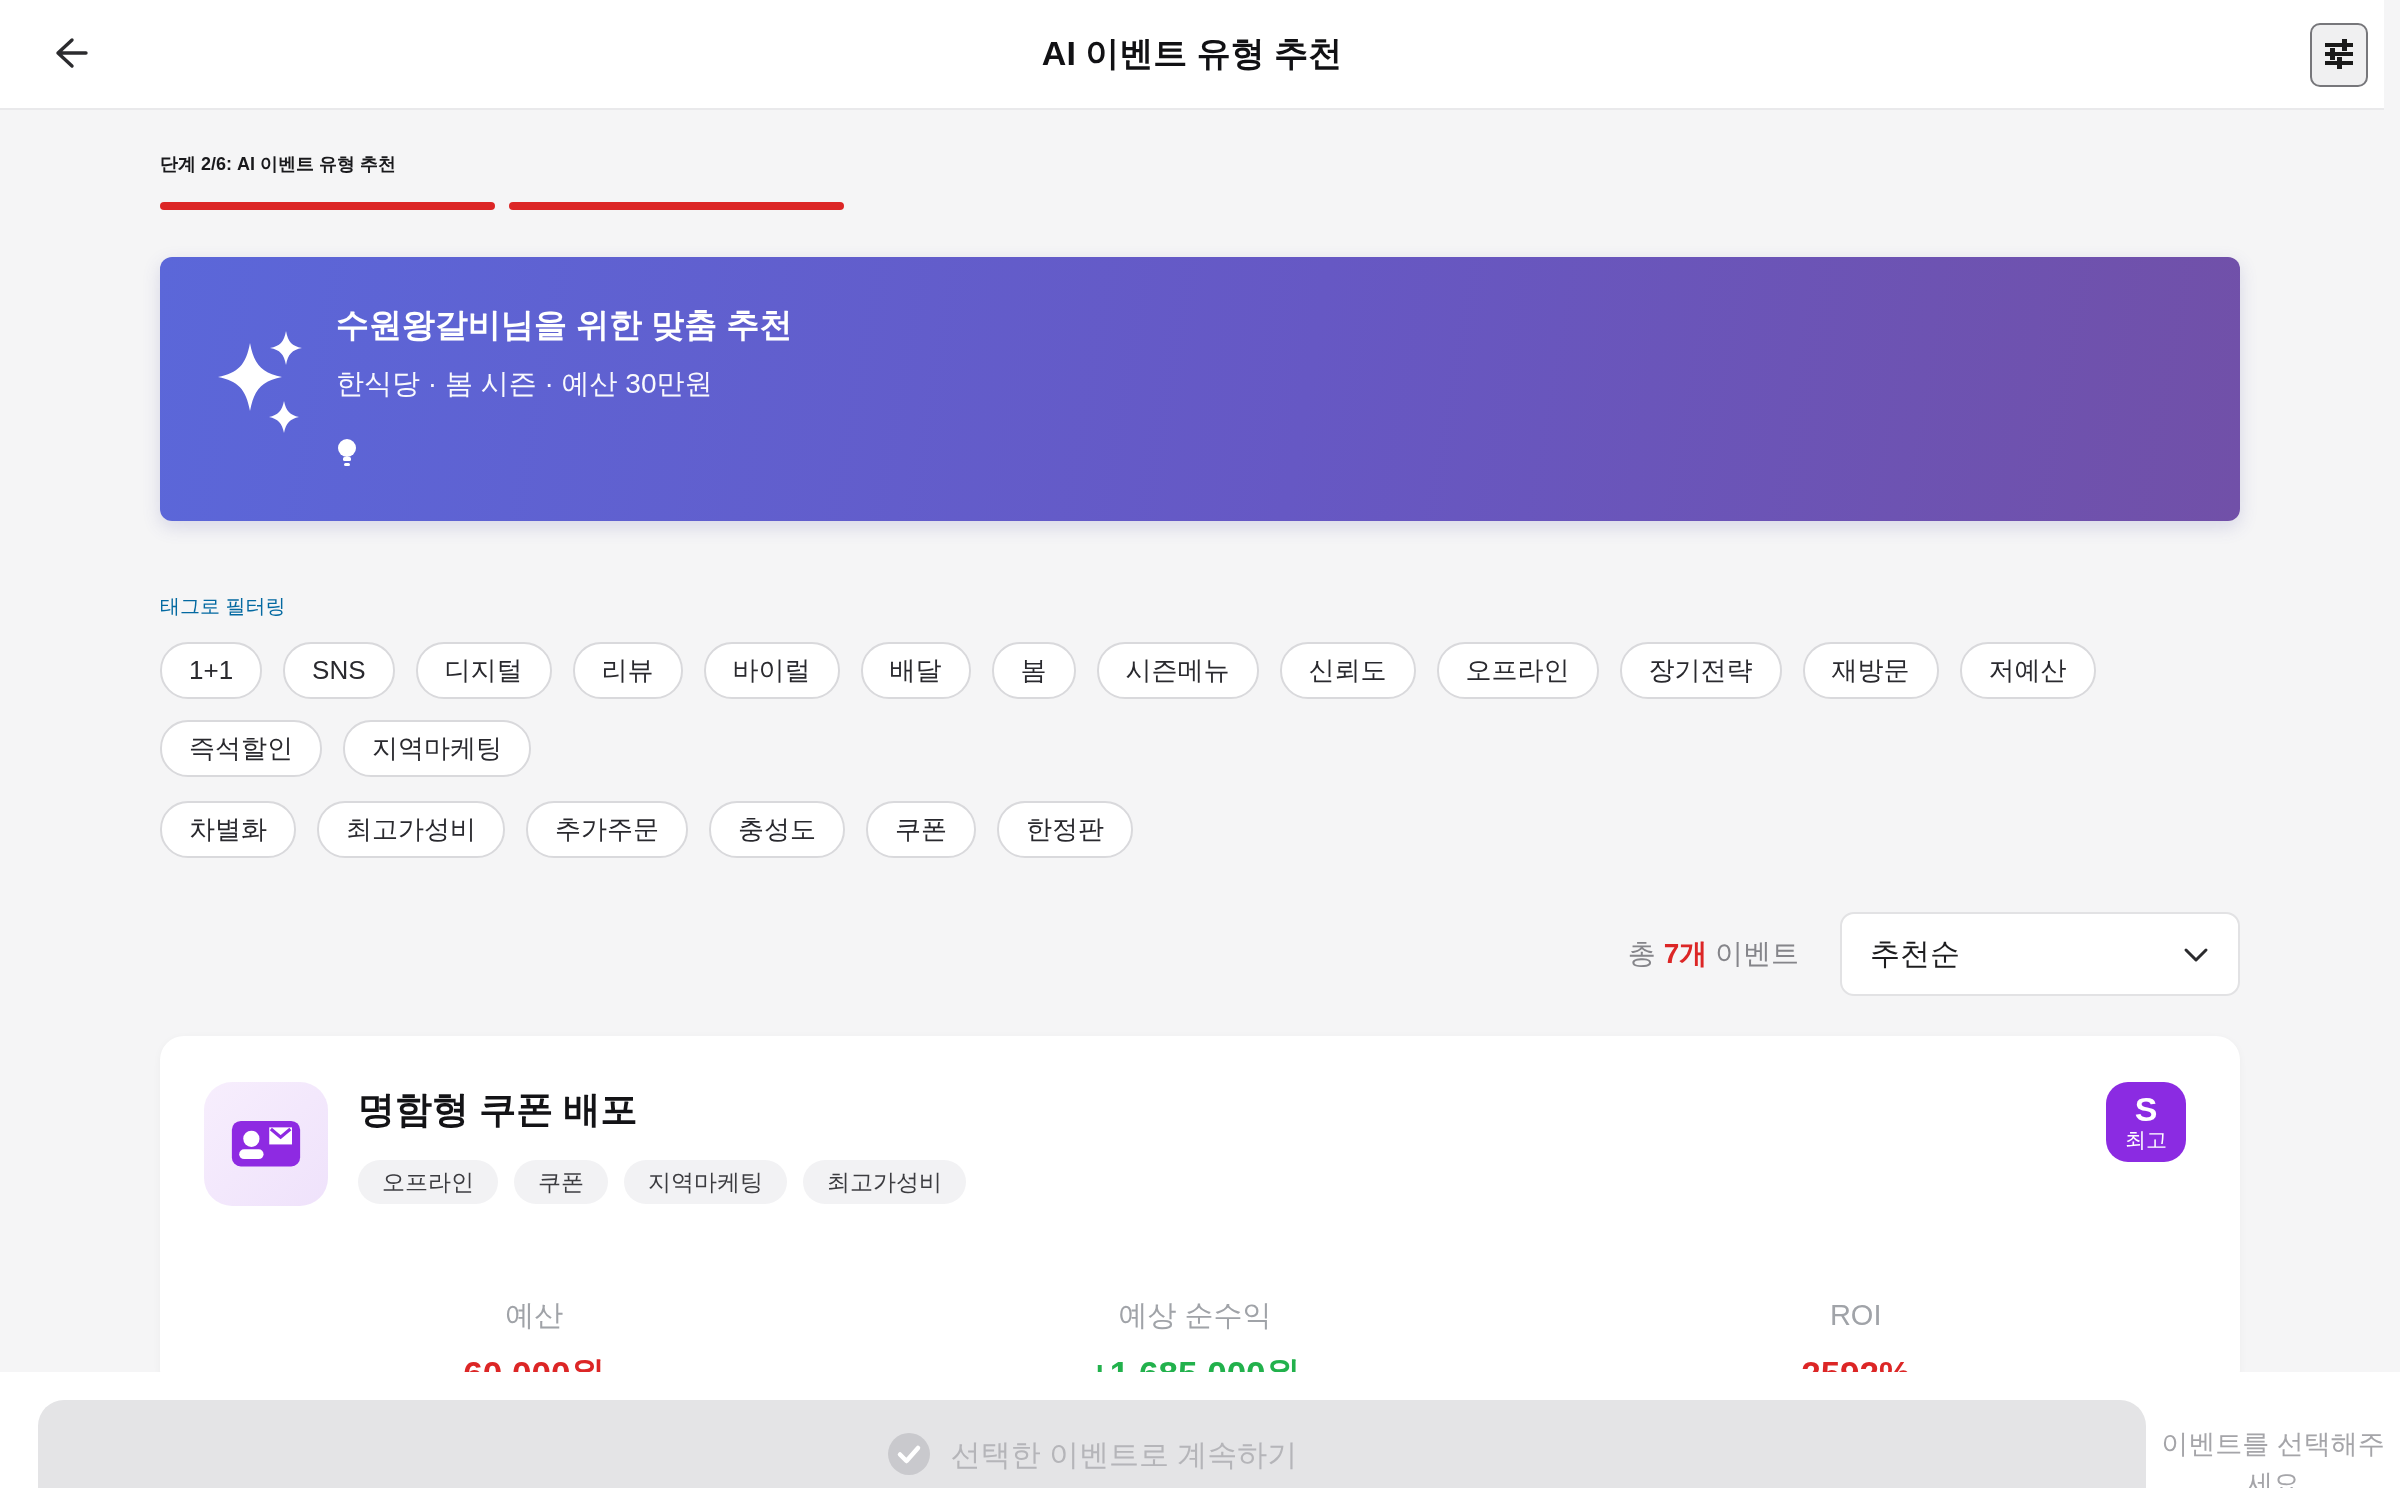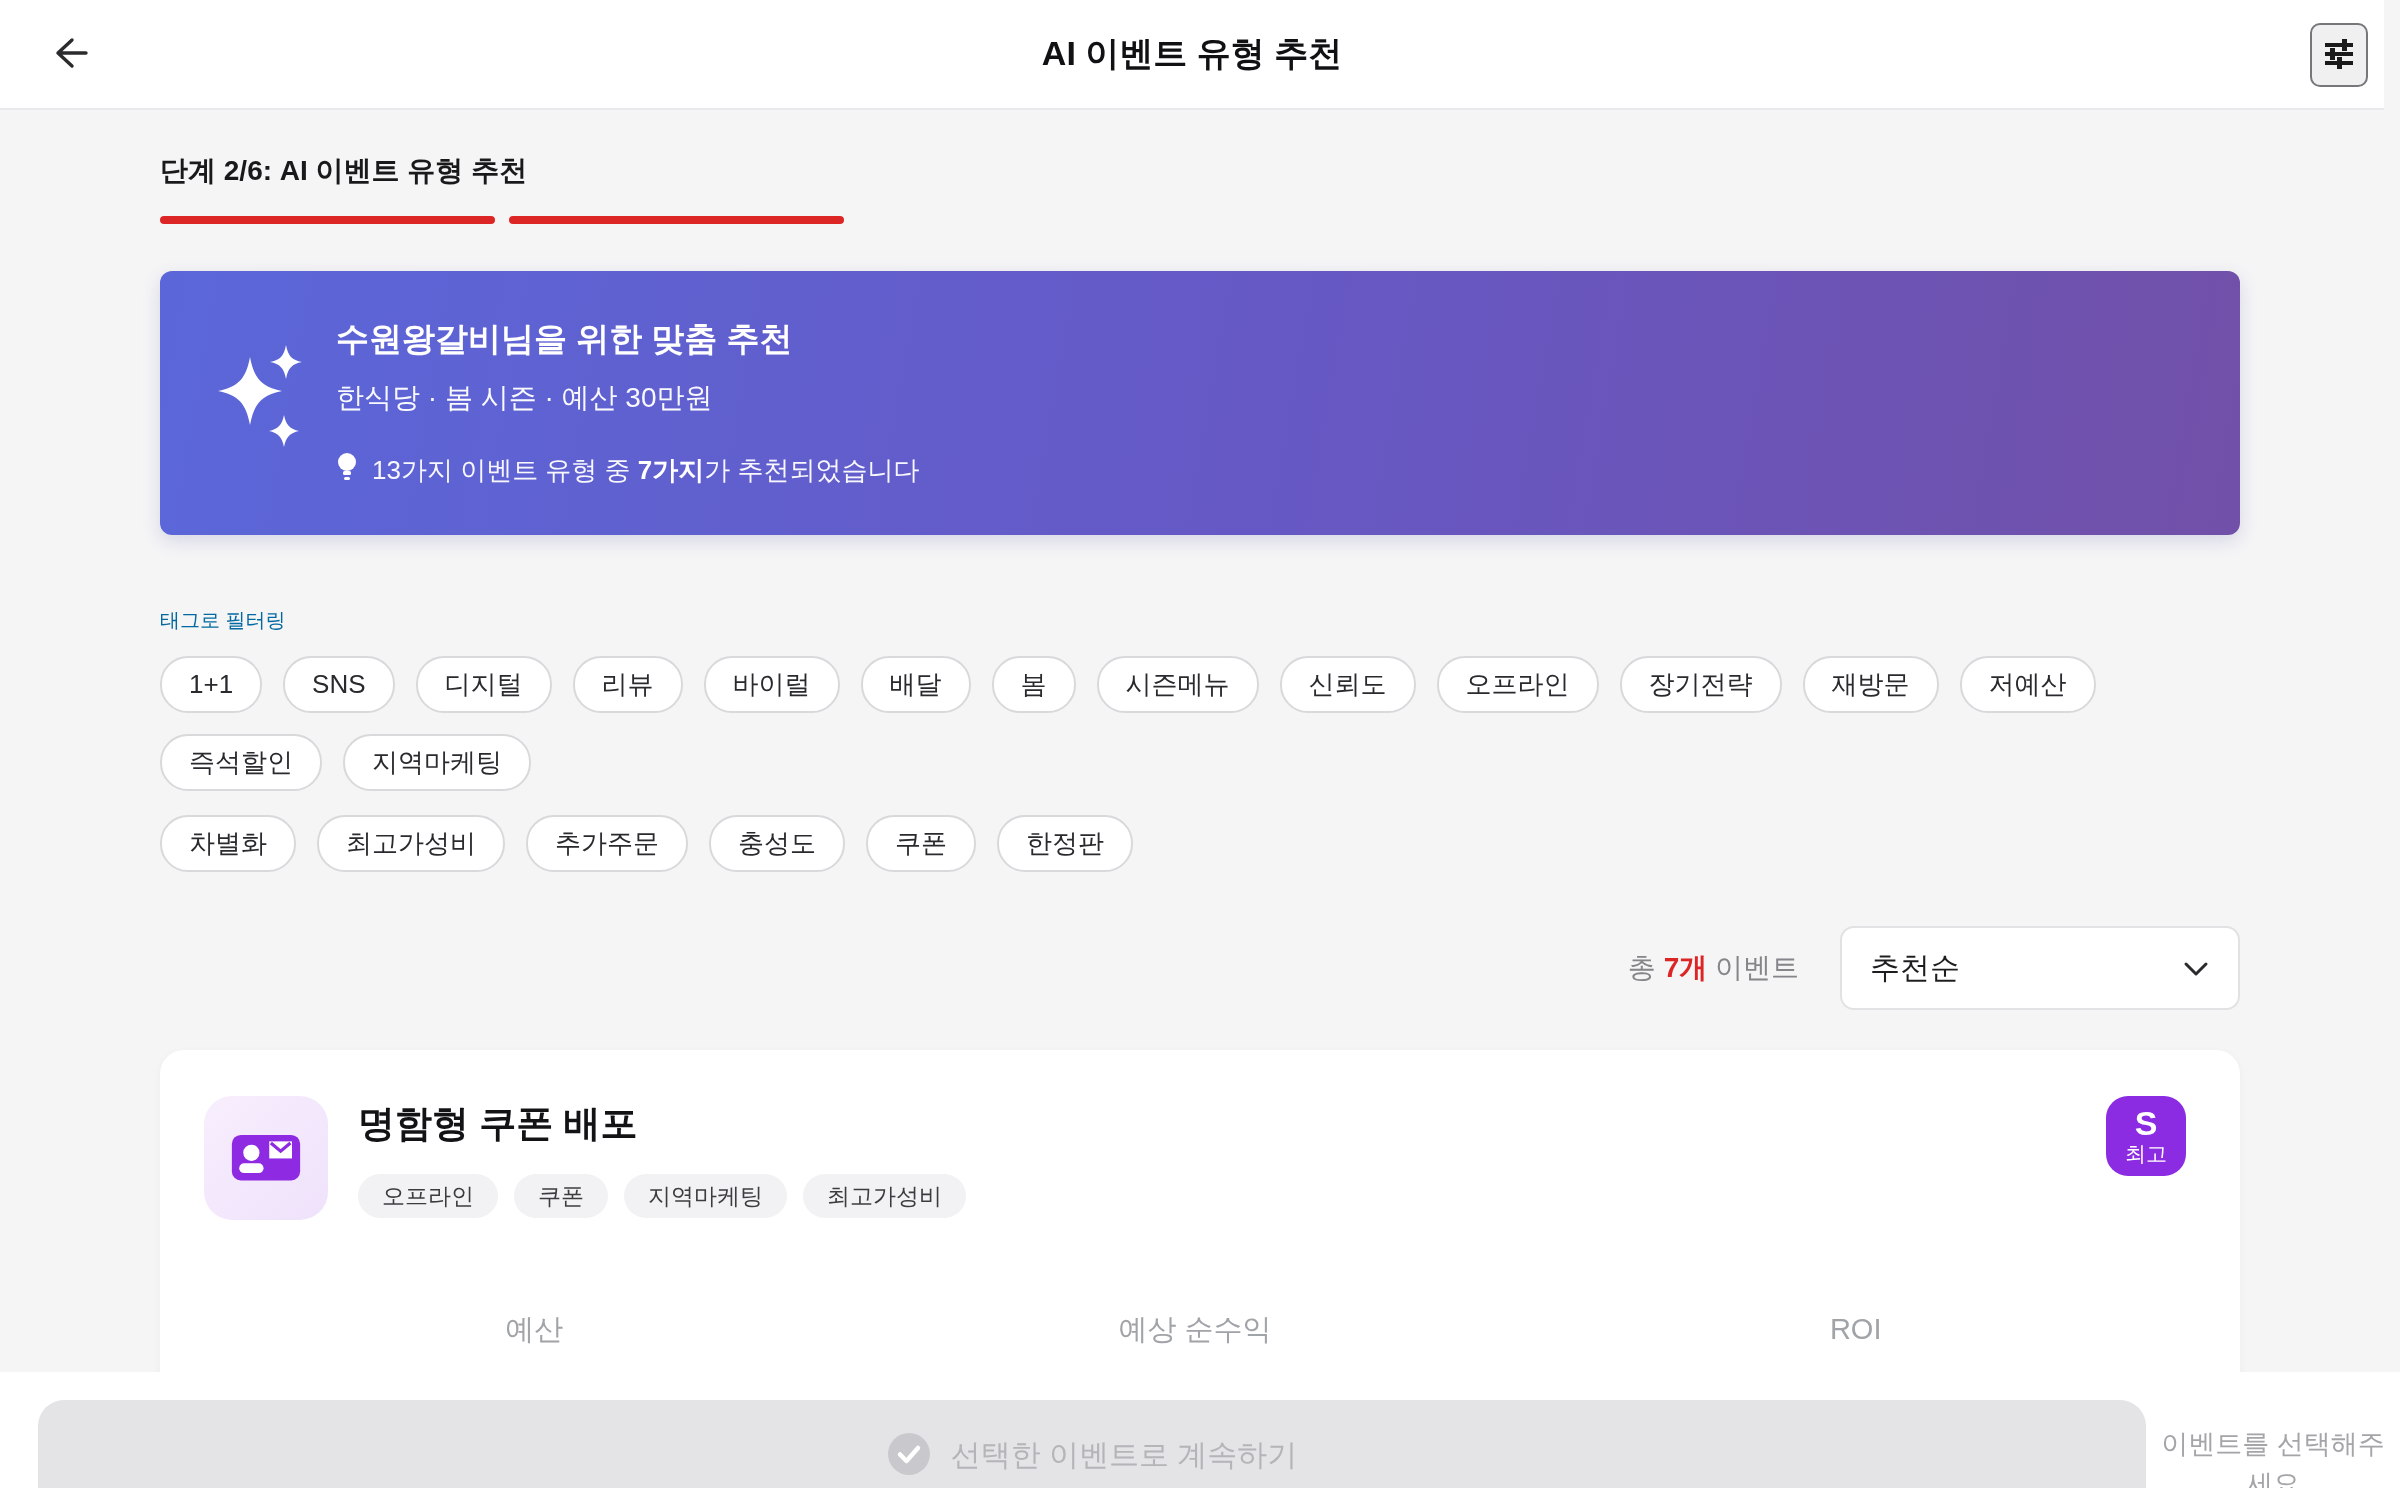--- a/index.html
+++ b/index.html
@@ -13,21 +13,21 @@
             display:flex;align-items:center;justify-content:center;cursor:pointer;}
   .header-title{position:absolute;left:0;right:0;top:0;height:108px;display:flex;align-items:center;
                 justify-content:center;font-size:34px;font-weight:bold;color:#111114;}
   .filter-btn{position:absolute;right:16px;top:23px;width:58px;height:64px;border-radius:10px;
               border:2px solid #77777b;background:#f0f0f1;display:flex;align-items:center;
               justify-content:center;cursor:pointer;}
 
   
   .content{position:absolute;top:108px;left:0;right:0;bottom:0;padding:0 160px;overflow:hidden;}
 
-  .step-label{margin-top:44px;font-size:28px;font-weight:bold;color:#19191c;}
+  .step-label{margin-top:44px;font-size:18px;font-weight:bold;color:#19191c;}
   .progress{margin-top:26px;display:flex;gap:14px;}
   .progress .segment{flex:1;height:8px;border-radius:4px;background:transparent;}
   .progress .segment.filled{background:#dc2626;}
 
   
   .banner{margin-top:47px;height:264px;border-radius:12px;box-sizing:border-box;
           background:linear-gradient(100deg,#5b67d9 0%,#6658c4 55%,#7150a8 100%);
           padding:38px 54px;display:flex;align-items:flex-start;box-shadow:0 6px 18px rgba(80,80,160,.18);}
   .banner-icon{margin-top:18px;flex:0 0 auto;}
   .banner-text{margin-left:26px;}
@@ -136,21 +136,20 @@
         <div class="banner-title">수원왕갈비님을 위한 맞춤 추천</div>
         <div class="banner-subtitle">한식당 · 봄 시즌 · 예산 30만원</div>
         <div class="banner-info">
           <span>
             <svg width="22" height="32" viewBox="0 0 22 32" fill="#ffffff">
               <circle cx="11" cy="11" r="9"></circle>
               <rect x="7" y="20" width="8" height="4" rx="1.5"></rect>
               <rect x="8" y="26" width="6" height="3" rx="1.5"></rect>
             </svg>
           </span>
-          <span><span>13가지 이벤트 유형 중 </span><b>7가지</b><span>가 추천되었습니다</span></span>
         </div>
       </div>
     </div>
 
     <div class="filter-label">태그로 필터링</div>
     <div class="chip-row">
         <div class="chip">1+1</div>
         <div class="chip">SNS</div>
         <div class="chip">디지털</div>
         <div class="chip">리뷰</div>

